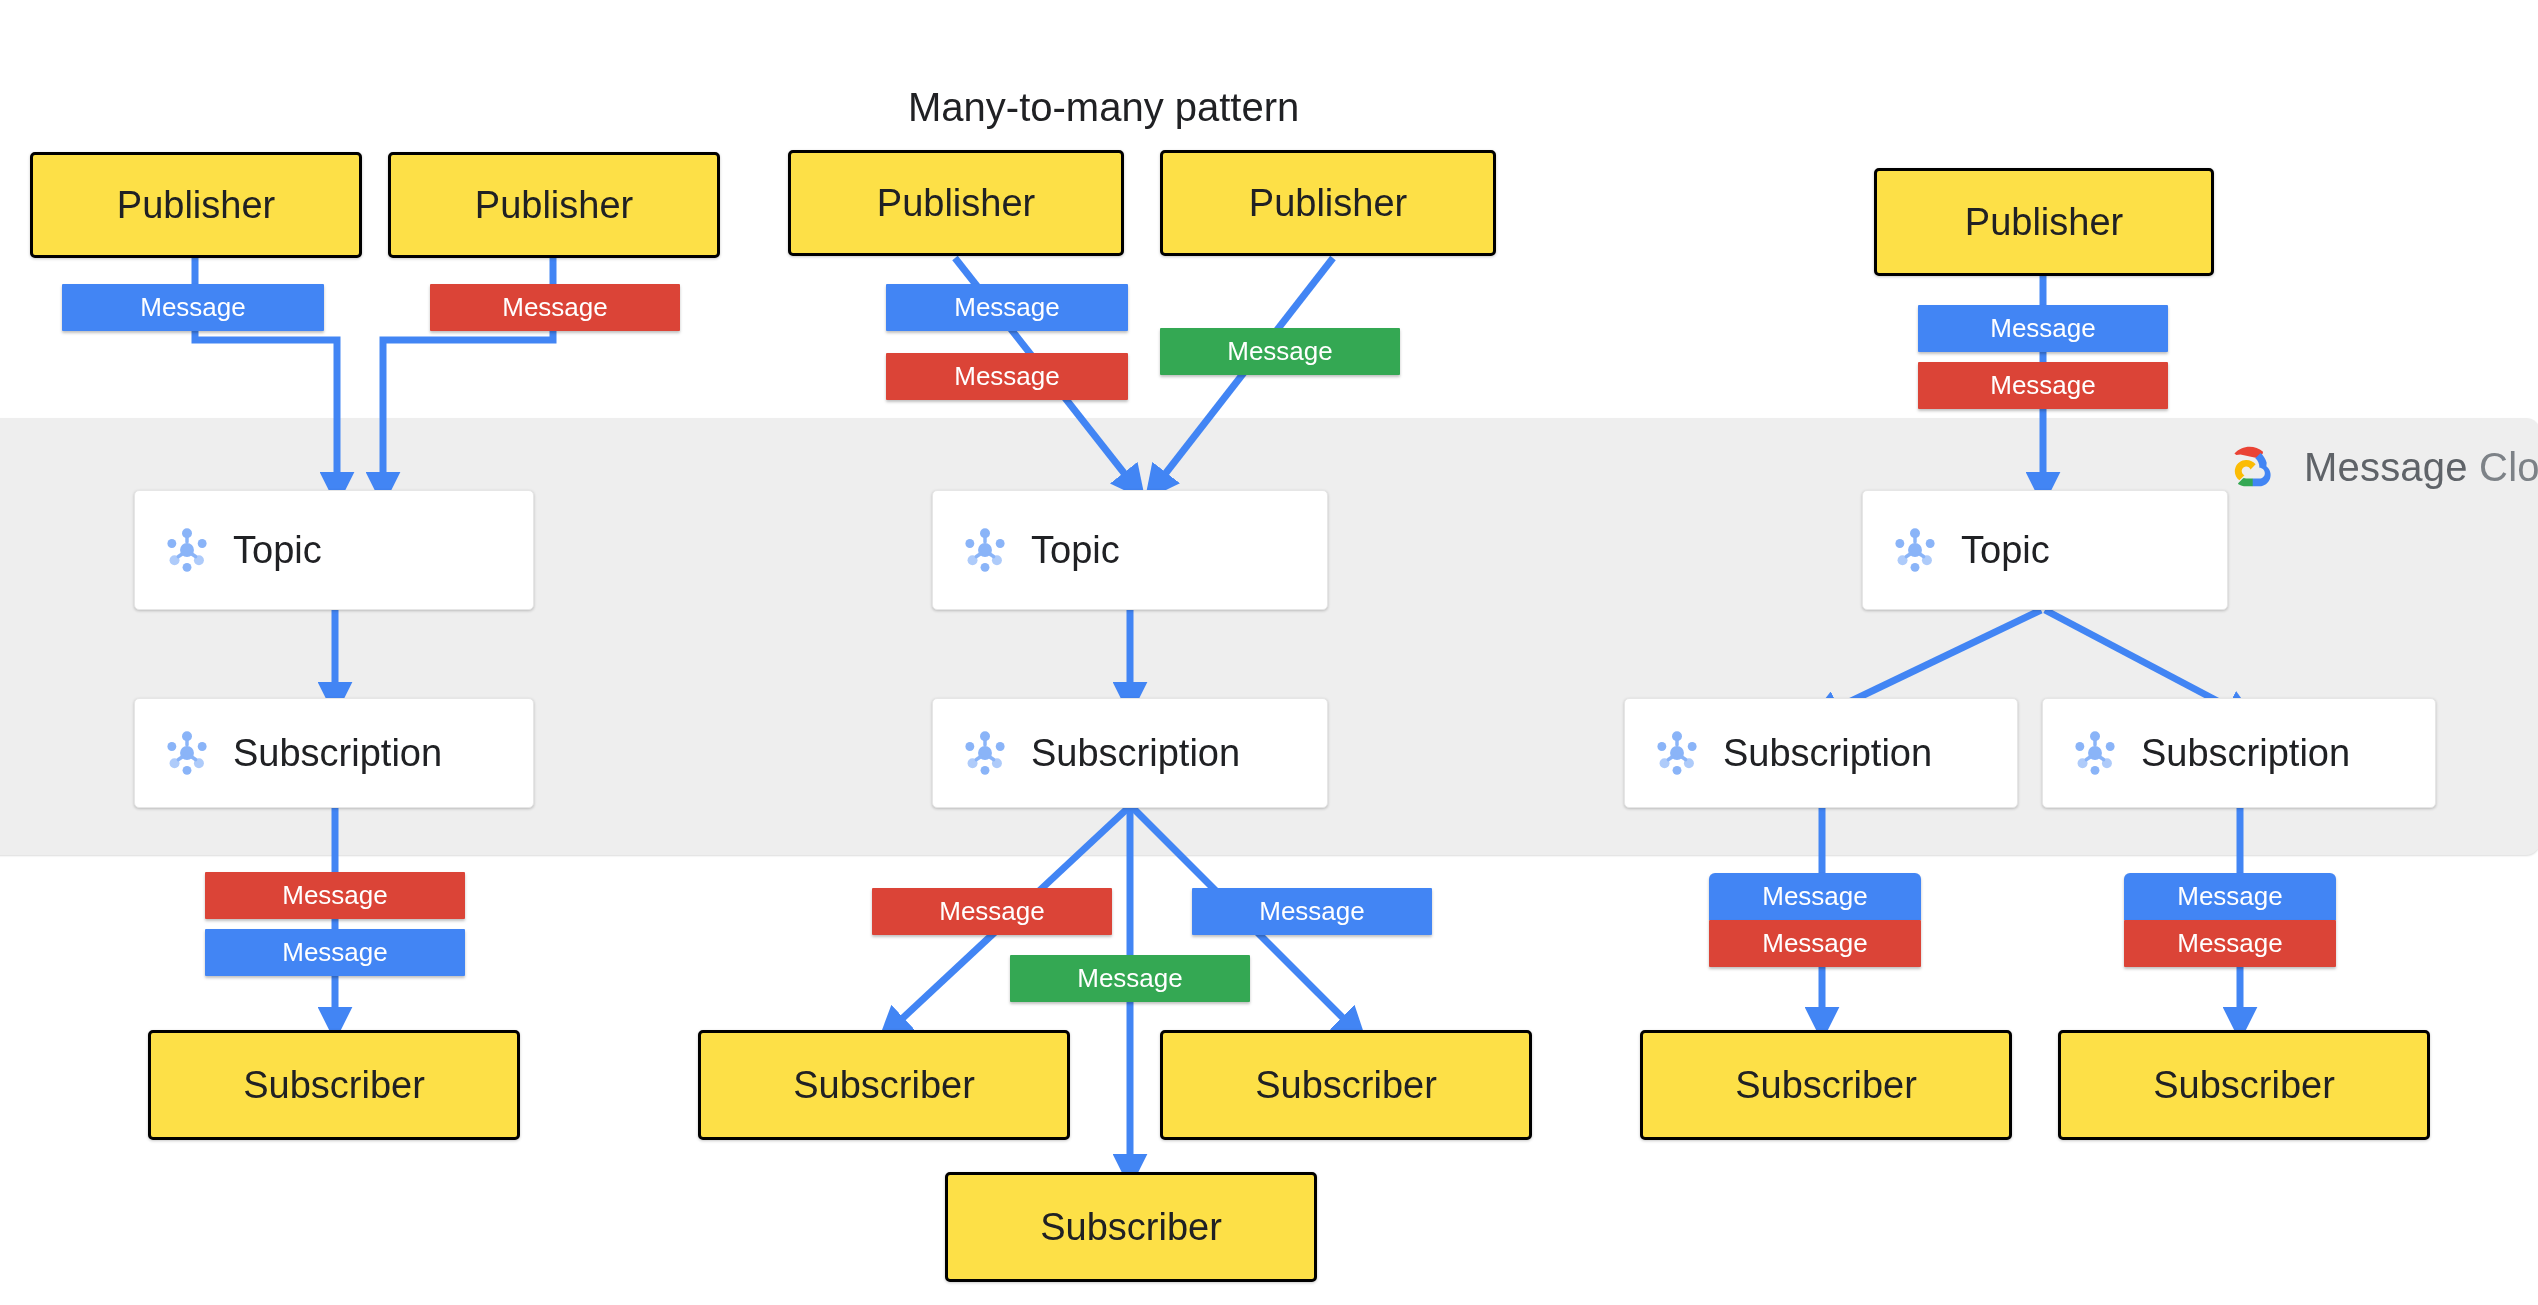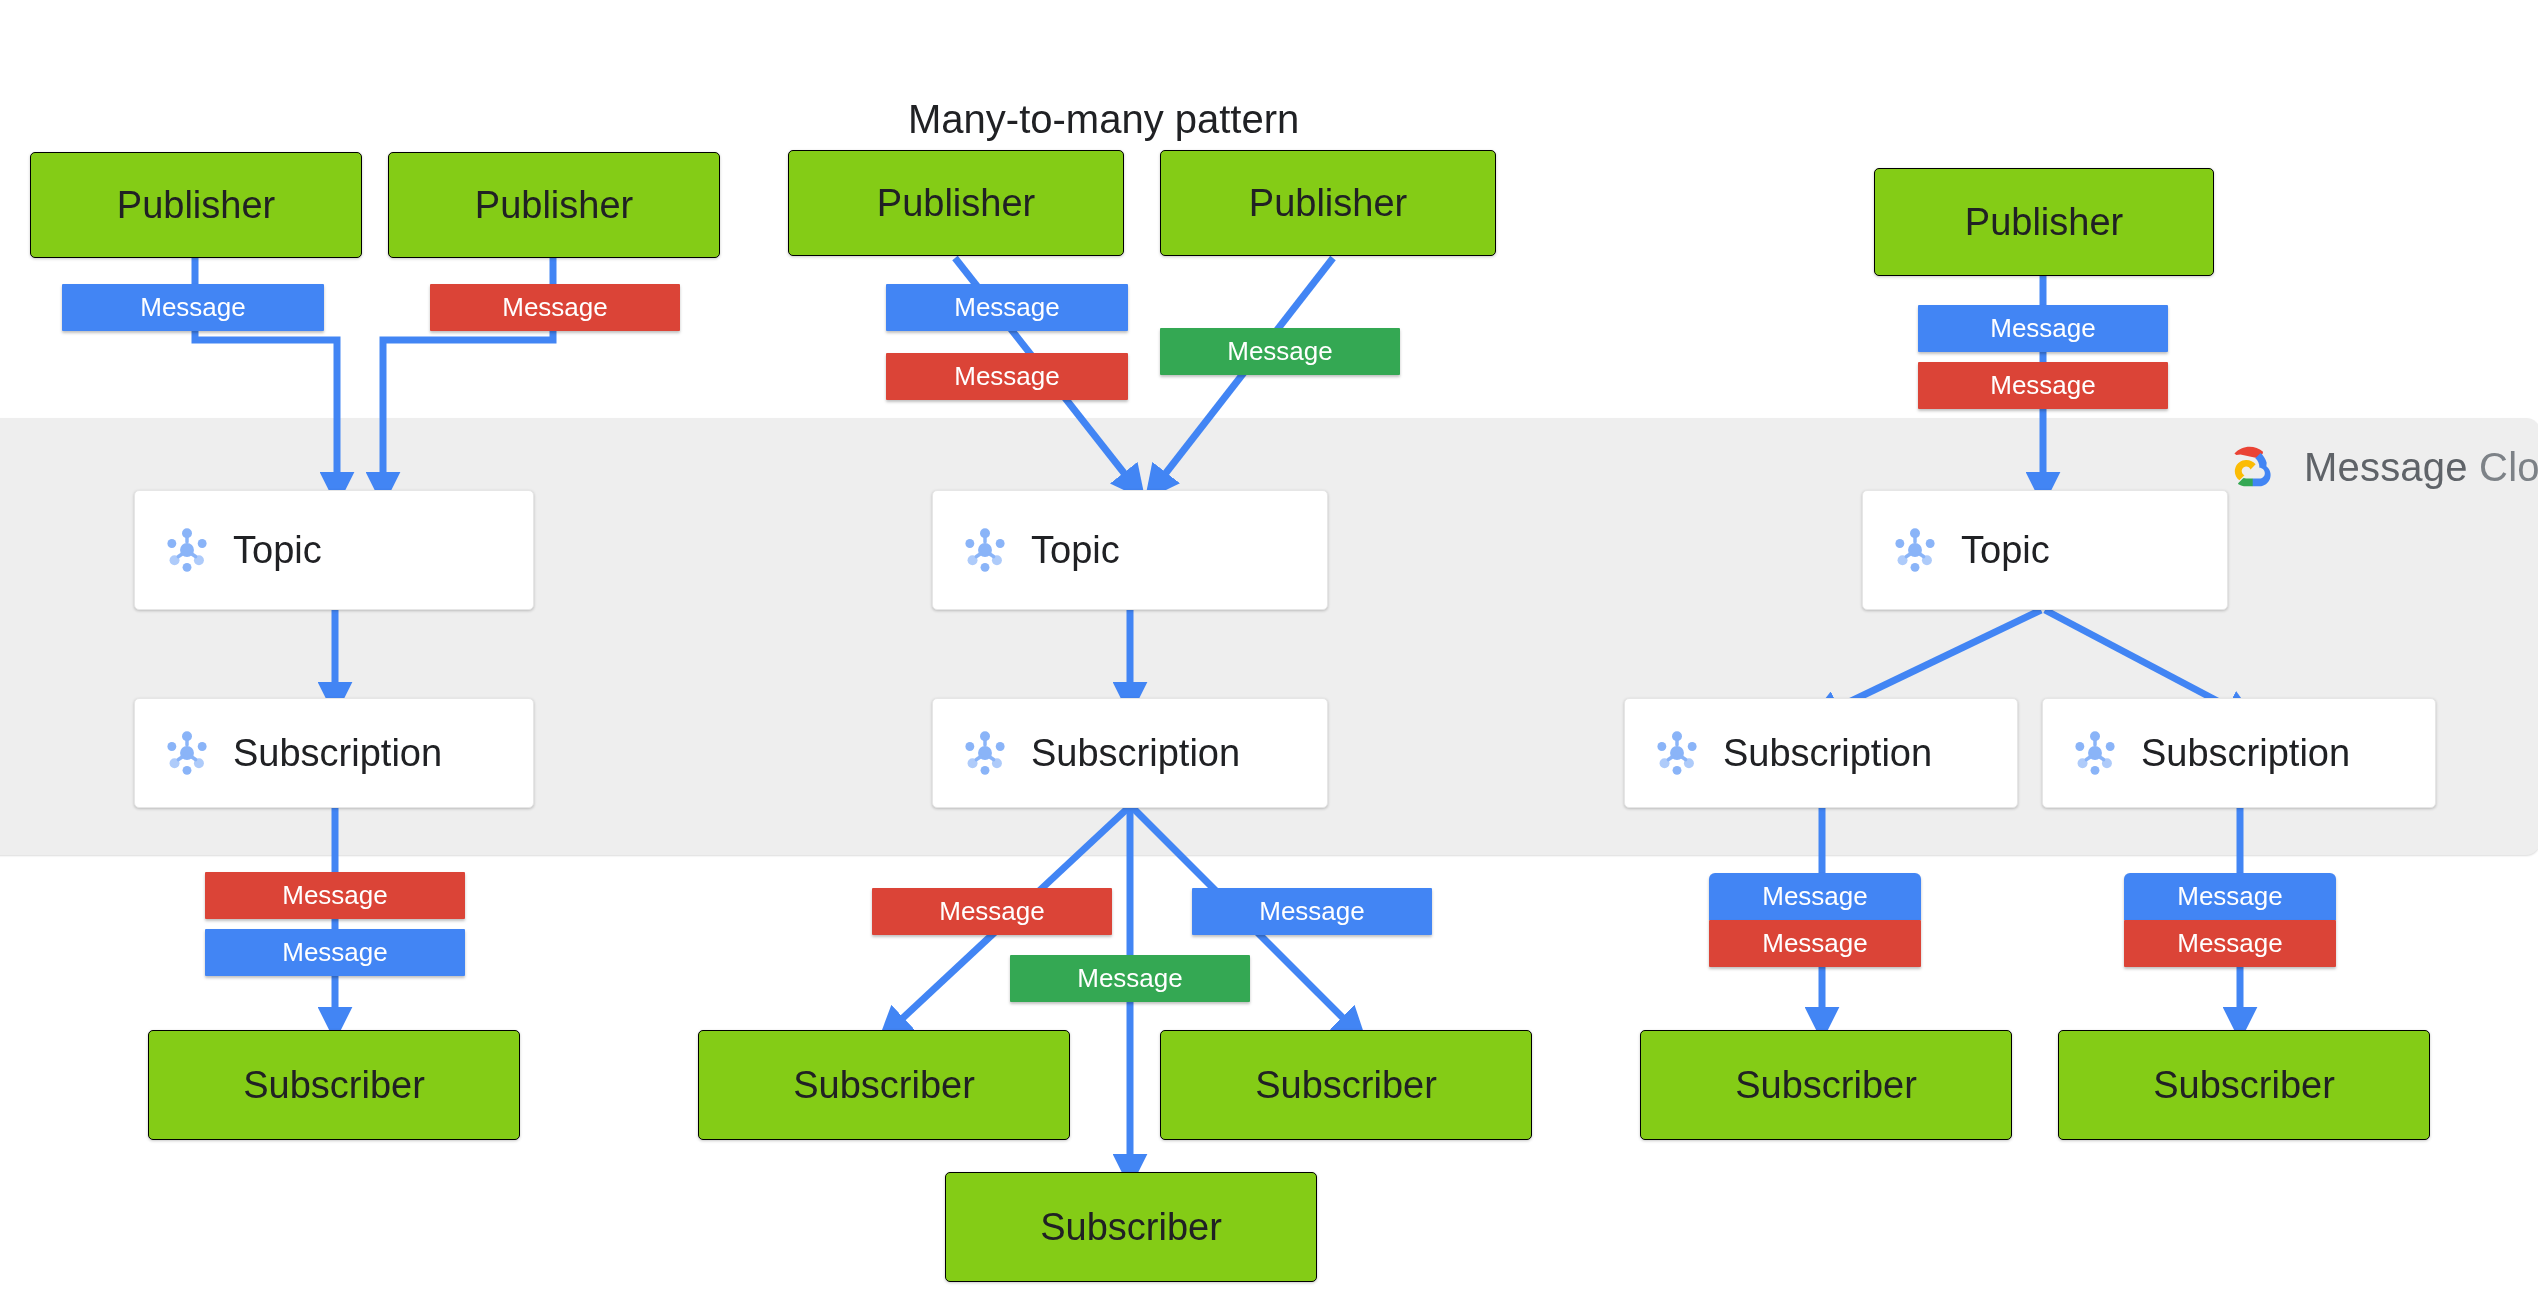--- a/index.html
+++ b/index.html
@@ -62,22 +62,22 @@
     display:flex;
     align-items:center;
     justify-content:center;
     border-radius:5px;
     font-size:38px;
     color:#202124;
     box-shadow:0 1px 3px rgba(0,0,0,.22);
     white-space:nowrap;
   }
   .node.endpoint{
-    background:#84cc16;
-    border:1px solid #000000;
+    background:#fde047;
+    border:3px solid #000000;
   }
   .node.service{
     background:#ffffff;
     border:1px solid #e6e6e6;
     justify-content:flex-start;
     padding-left:26px;
     gap:20px;
   }
   .node.service .svc-label{line-height:1;}
   .ps-icon{width:52px;height:52px;flex:0 0 52px;display:block;}
@@ -223,21 +223,21 @@
     <span>Message</span>
   </div>
   <div class="msg blue z4" style="left:205px;top:929px;width:260px;">
     <span>Message</span>
   </div>
 
   <div class="node endpoint z2" style="left:148px;top:1030px;width:372px;height:110px;">
     <span>Subscriber</span>
   </div>
 
-  <div class="col-title" style="left:908px;top:85px;margin-top:12px;">Many-to-many  pattern</div>
+  <div class="col-title" style="left:908px;top:85px;">Many-to-many  pattern</div>
 
   <div class="node endpoint z2" style="left:788px;top:150px;width:336px;height:106px;">
     <span>Publisher</span>
   </div>
   <div class="node endpoint z2" style="left:1160px;top:150px;width:336px;height:106px;">
     <span>Publisher</span>
   </div>
 
   <div class="msg blue z4" style="left:886px;top:284px;width:242px;">
     <span>Message</span>

